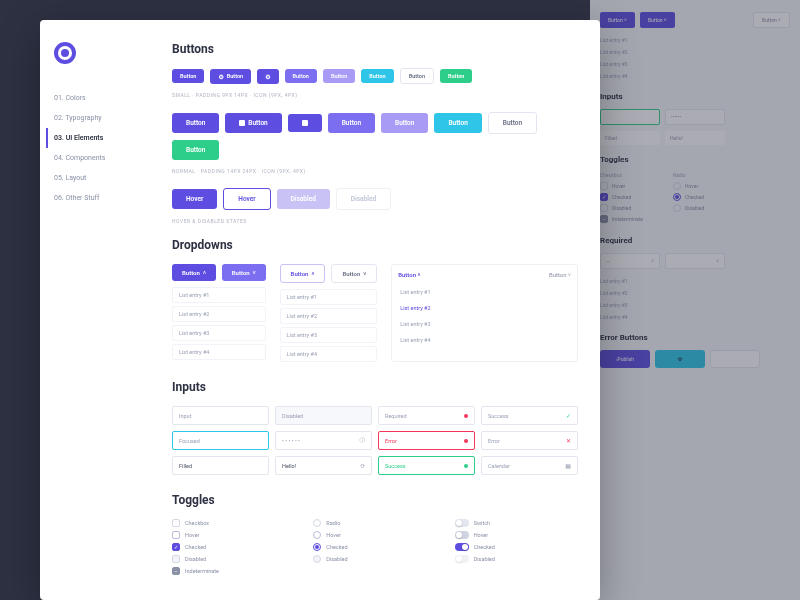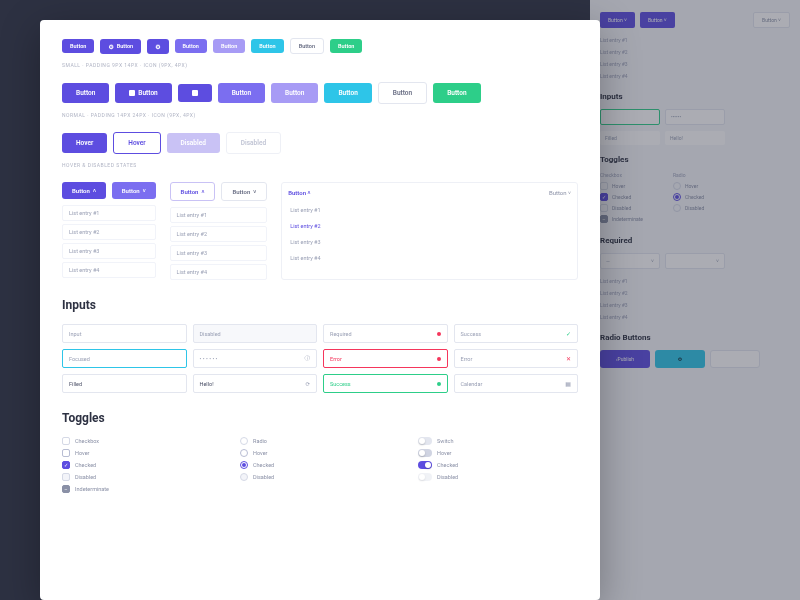--- a/index.html
+++ b/index.html
@@ -142,35 +142,45 @@
     <div class="bg-sec-title">Required</div>
     <div class="bg-row">
       <div class="bg-input">— <span class="chev" style="float:right">˅</span></div>
       <div class="bg-input">&nbsp;<span class="chev" style="float:right">˅</span></div>
     </div>
     <div class="bg-list">List entry #1</div>
     <div class="bg-list">List entry #2</div>
     <div class="bg-list">List entry #3</div>
     <div class="bg-list">List entry #4</div>
 
-    <div class="bg-sec-title">Radio Buttons</div>
+    <div class="bg-sec-title">Error Buttons</div>
     <div class="bg-row">
       <div class="bg-slide p">
           <span>‹ </span>
           <span>Publish</span>
         </div>
       <div class="bg-slide t">⚙</div>
       <div class="bg-slide">&nbsp;</div>
     </div>
   </div>
 
   <div class="main-card">
+    <aside class="sidebar">
+      <div class="logo"></div>
+      <div class="nav-item">01. Colors</div>
+      <div class="nav-item">02. Typography</div>
+      <div class="nav-item active">03. UI Elements</div>
+      <div class="nav-item">04. Components</div>
+      <div class="nav-item">05. Layout</div>
+      <div class="nav-item">06. Other Stuff</div>
+    </aside>
 
     <main class="content">
 
+      <h2>Buttons</h2>
       <div class="row">
         <button class="btn sm btn-purple">Button</button>
         <button class="btn sm btn-purple">
             <span class="icon-gear"></span>
             <span>Button</span>
           </button>
         <button class="btn sm btn-purple">
             <span class="icon-gear"></span>
           </button>
         <button class="btn sm btn-purple-alt">Button</button>
@@ -197,20 +207,21 @@
       </div>
       <div class="caption">NORMAL · PADDING 14PX 24PX · ICON (9PX, 4PX)</div>
       <div class="row">
         <button class="btn lg btn-purple">Hover</button>
         <button class="btn lg btn-white" style="color:#5d4de0;border-color:#5d4de0">Hover</button>
         <button class="btn lg btn-disabled">Disabled</button>
         <button class="btn lg btn-disabled-w">Disabled</button>
       </div>
       <div class="caption">HOVER &amp; DISABLED STATES</div>
 
+      <h2>Dropdowns</h2>
       <div class="dd-group">
         <div class="dd-col">
           <div class="dd-btns">
             <button class="btn btn-purple">
                 <span>Button</span> 
                 <span class="chev">˄</span>
               </button>
             <button class="btn btn-purple-alt">
                 <span>Button</span> 
                 <span class="chev">˅</span>

